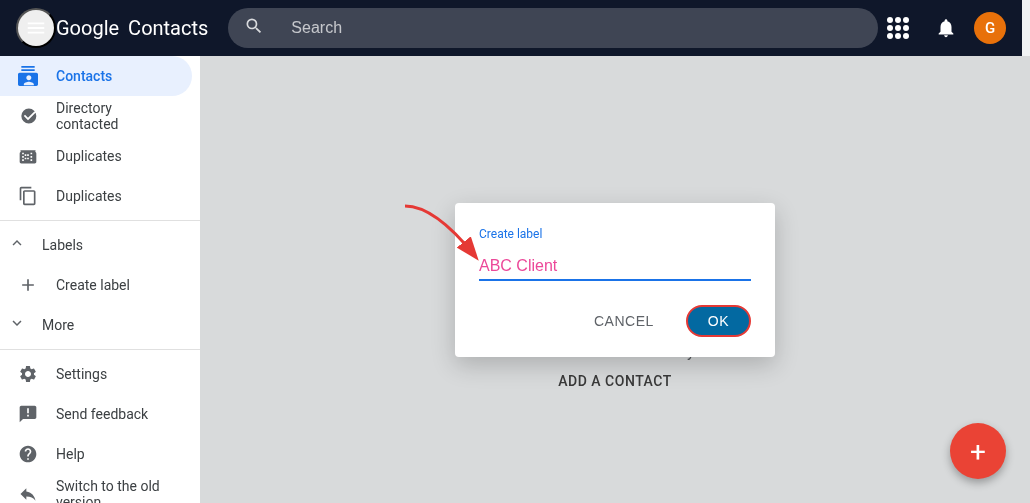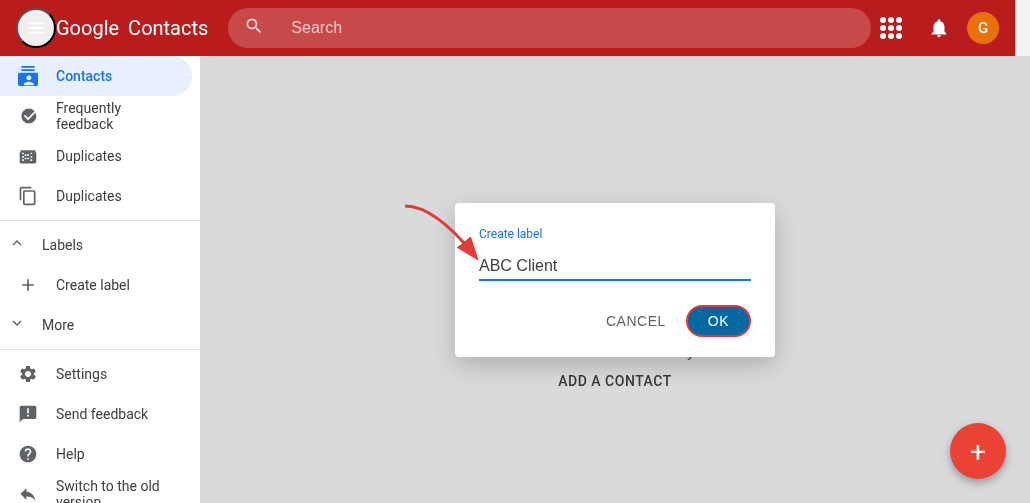--- a/index.html
+++ b/index.html
@@ -2,25 +2,25 @@
 <html><head>
   <meta charset="utf-8">
   <style>
     * { box-sizing: border-box; margin: 0; padding: 0; }
     body { font-family: 'Roboto', Arial, sans-serif; background: #f1f3f4; height: 503px; overflow: hidden; }
 
     
     .header {
       display: flex;
       align-items: center;
-      background: #b91c1c;
+      background: #0f172a;
       height: 56px;
       padding: 0 16px;
       position: fixed;
-      top: 0; left: 0; right: 15px;
+      top: 0; left: 0; right: 8px;
       z-index: 100;
     }
     .header-logo {
       display: flex;
       align-items: center;
       margin-right: 20px;
     }
     .header-logo-google {
       font-size: 20px;
       font-weight: 400;
@@ -238,29 +238,29 @@
     }
     .dialog-input-wrapper {
       border-bottom: 2px solid #1a73e8;
       margin-bottom: 24px;
     }
     .dialog-input {
       width: 100%;
       border: none;
       outline: none;
       font-size: 16px;
-      color: #404040;
+      color: #ec4899;
       padding: 4px 0;
       background: transparent;
     }
     .dialog-actions {
       display: flex;
       justify-content: flex-end;
       align-items: center;
-      gap: 8px;
+      gap: 20px;
     }
     .dialog-cancel {
       font-size: 14px;
       font-weight: 500;
       color: #5f6368;
       cursor: pointer;
       padding: 8px 12px;
       border-radius: 4px;
       background: transparent;
       border: none;
@@ -371,21 +371,21 @@
       </span>
       <span>Contacts</span>
     </div>
 
     <div class="sidebar-item">
       <span class="sidebar-icon">
         <svg width="20" height="20" viewBox="0 0 24 24" fill="#5f6368">
           <path d="M13 3a9 9 0 1 0 0 18A9 9 0 0 0 13 3zm-1 14l-5-5 1.41-1.41L12 14.17l7.59-7.59L21 8l-9 9z"></path>
         </svg>
       </span>
-      <span>Frequently feedback</span>
+      <span>Directory contacted</span>
     </div>
 
     <div class="sidebar-item">
       <span class="sidebar-icon">
         <svg width="20" height="20" viewBox="0 0 24 24" fill="#5f6368">
           <path d="M20 7H4c-1.1 0-2 .9-2 2v10c0 1.1.9 2 2 2h16c1.1 0 2-.9 2-2V9c0-1.1-.9-2-2-2zm-9 3h2v2h-2v-2zm0 4h2v2h-2v-2zM8 10h2v2H8v-2zm0 4h2v2H8v-2zm-1 4H5v-2h2v2zm0-4H5v-2h2v2zm0-4H5v-2h2v2zm10 8h-2v-2h2v2zm0-4h-2v-2h2v2zm0-4h-2v-2h2v2zm2-3H3V5h18v2z"></path>
         </svg>
       </span>
       <span>Duplicates</span>
     </div>

